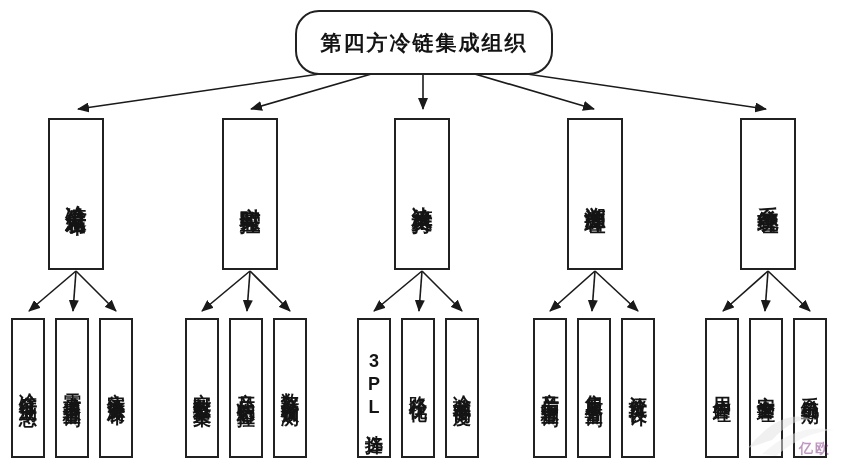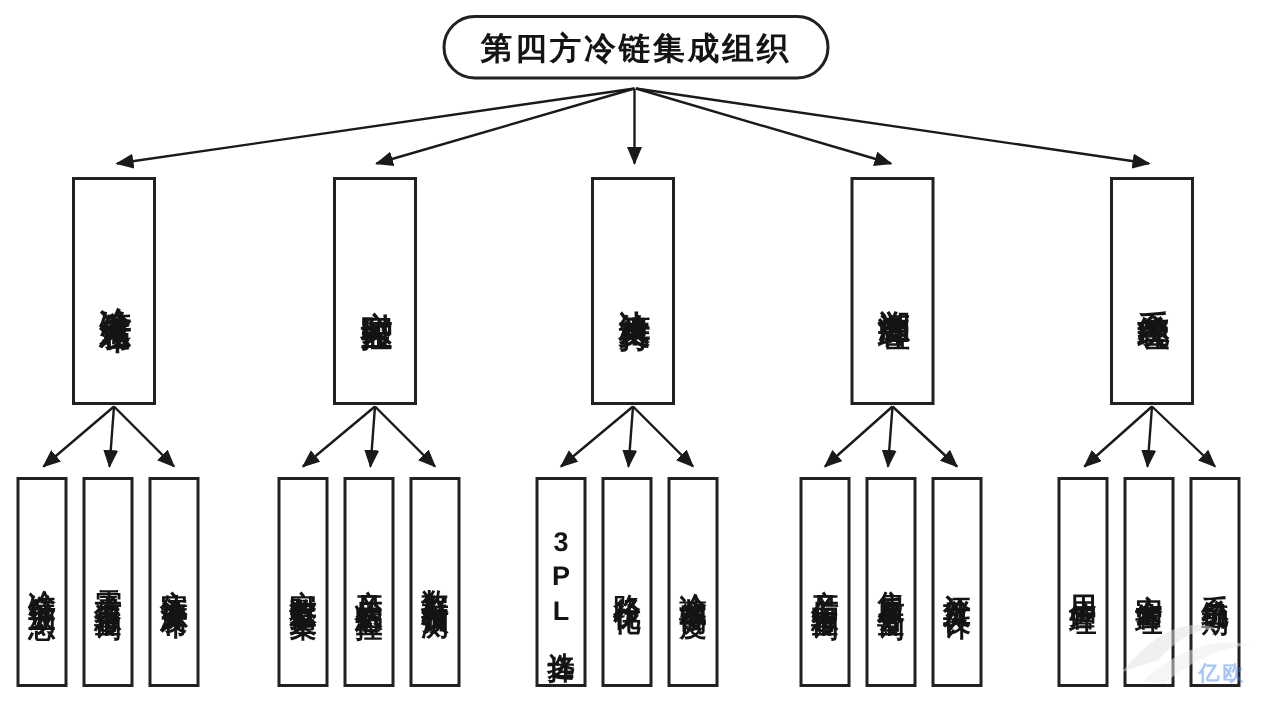--- a/index.html
+++ b/index.html
@@ -25,21 +25,21 @@
     color: #141414;
     font-weight: 700;
     display: flex;
     align-items: center;
     justify-content: center;
     text-align: center;
     z-index: 2;
   }
   .root {
     left: 295px; top: 10px;
-    width: 258px; height: 43px;
+    width: 258px; height: 65px;
     border-radius: 24px;
     font-size: 21px;
     letter-spacing: 2px;
     white-space: nowrap;
   }
   .vert {
     writing-mode: vertical-rl;
     text-orientation: upright;
   }
   .branch {
@@ -62,21 +62,21 @@
   .l21 { left: 185px; } .l22 { left: 229px; } .l23 { left: 273px; }
   .l31 { left: 357px; } .l32 { left: 401px; } .l33 { left: 445px; }
   .l41 { left: 533px; } .l42 { left: 577px; } .l43 { left: 621px; }
   .l51 { left: 705px; } .l52 { left: 749px; } .l53 { left: 793px; }
   .watermark-text {
     position: absolute;
     left: 799px; top: 440px;
     font-size: 14px;
     font-weight: 700;
     letter-spacing: 2px;
-    color: #3b82f6;
+    color: #701a75;
     opacity: 0.45;
     z-index: 6;
     pointer-events: none;
     white-space: nowrap;
   }
   svg.watermark-swoosh {
     position: absolute;
     left: 742px; top: 396px;
     width: 105px; height: 66px;
     z-index: 5;

